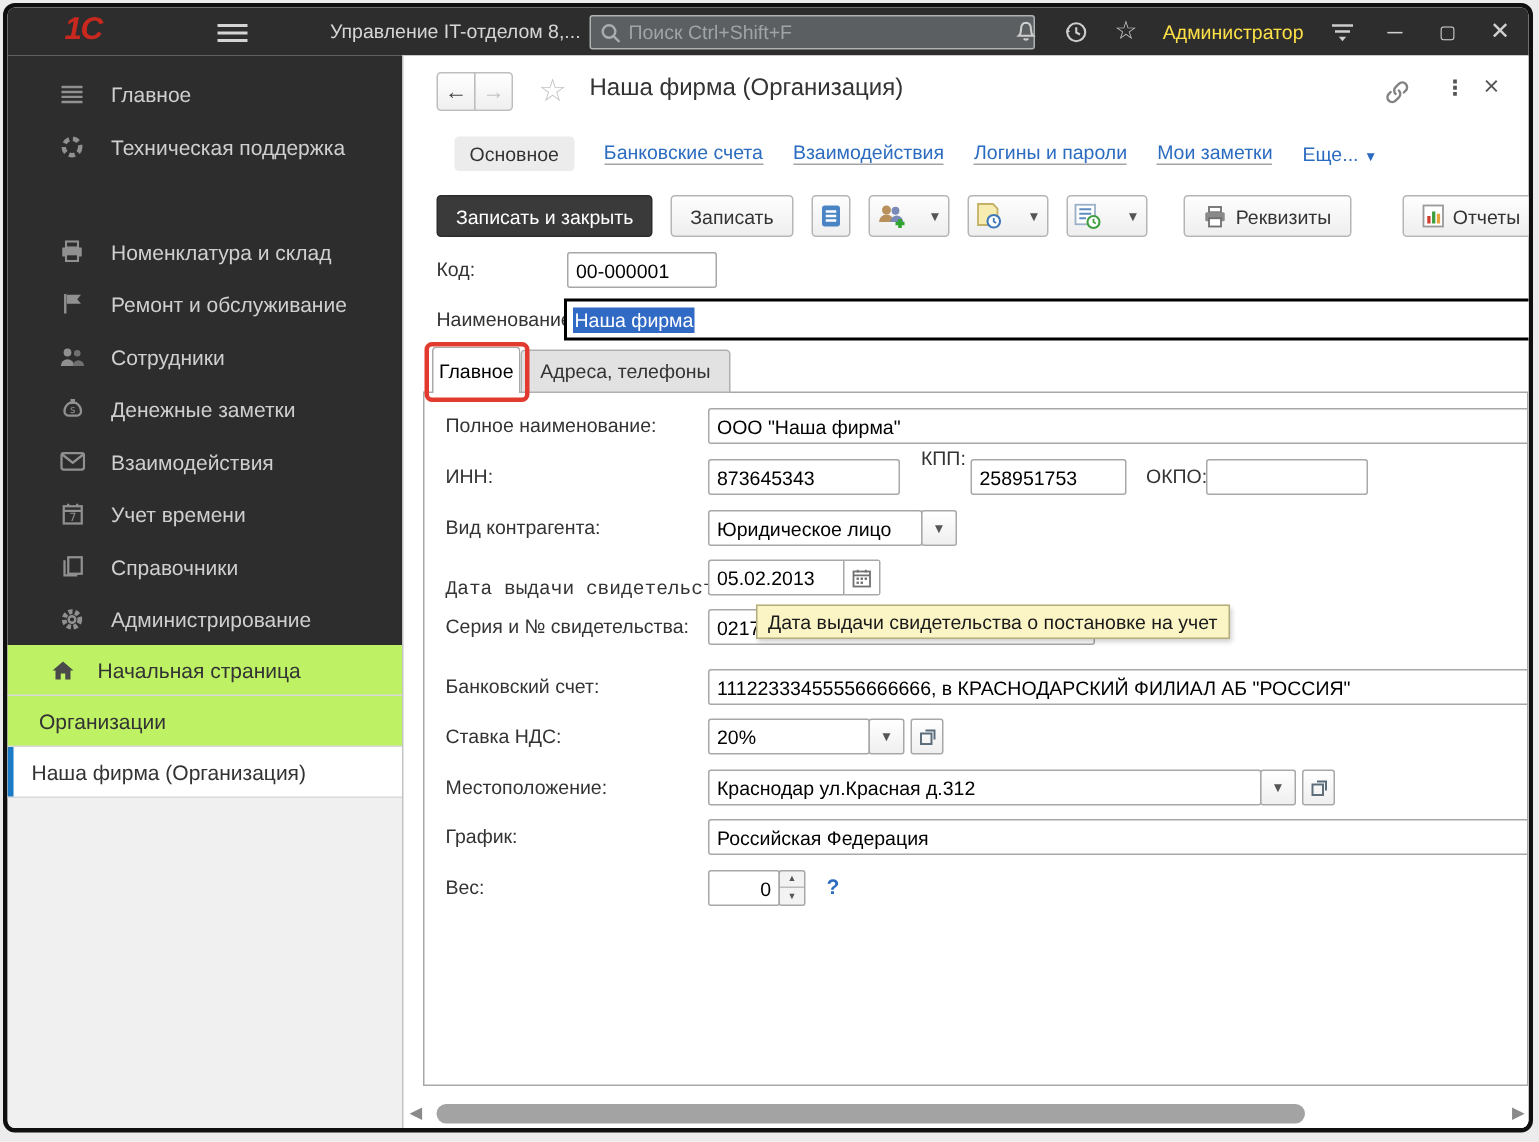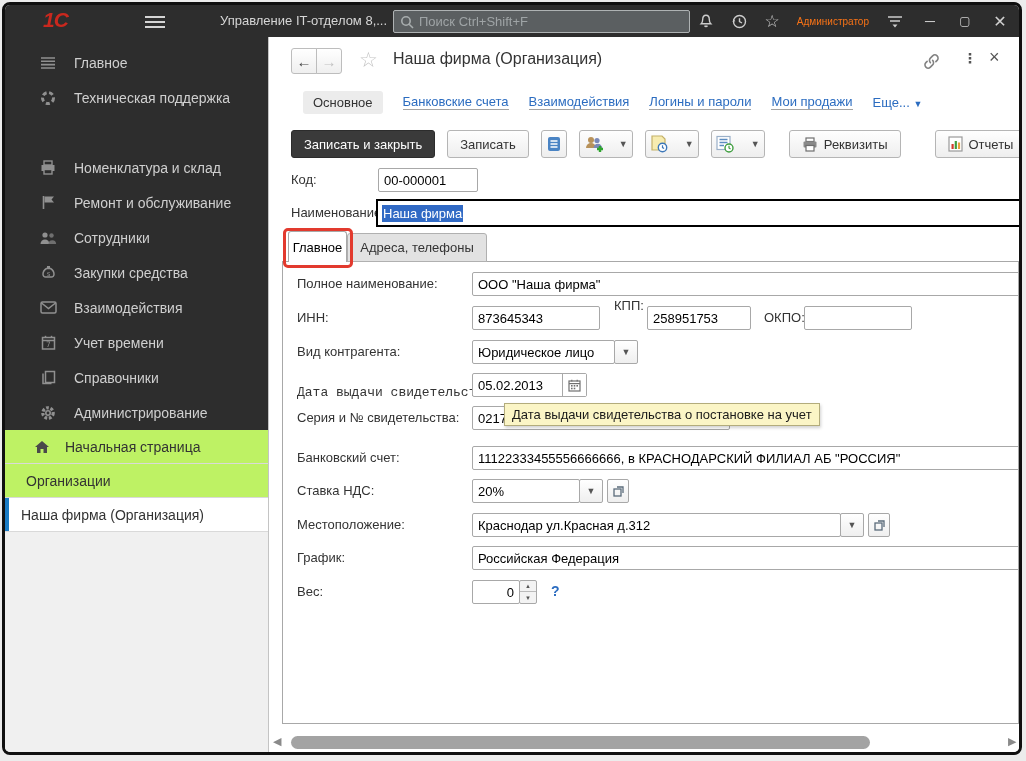--- a/index.html
+++ b/index.html
@@ -13,21 +13,21 @@
   .hamburger { position:absolute; left:140px; top:8px; width:20px; height:16px; cursor:pointer; }
   .hamburger div { height:2px; background:#d4d4d4; margin:3px 0; }
   .appTitle { position:absolute; left:215px; top:8px; color:#d6d6d6; font-size:13px; white-space:nowrap; }
   .appSub { margin-left:14px; }
   .searchbox { position:absolute; left:388px; top:5px; width:297px; height:23px; background:#5b5f61;
                border:1px solid #aeb2b3; border-radius:2px; display:flex; align-items:center; padding:0 6px; }
   .searchbox input { flex:1; background:transparent; border:none; outline:none; color:#cfd3d4; font-size:13px; margin-left:5px; }
   .searchbox input::placeholder { color:#9fa4a6; }
   .tb-right { position:absolute; right:10px; top:0; height:32px; display:flex; align-items:center; gap:17px; }
   .tb-ic { display:flex; align-items:center; justify-content:center; cursor:pointer; color:#cdcdcd; }
-  .userName { color:#f97316; font-size:10px; }
+  .userName { color:#fde047; font-size:13px; }
   .winbtn { color:#d0d0d0; font-size:14px; width:18px; text-align:center; cursor:pointer; }
 
   
   .sidebar { position:absolute; left:0; top:32px; width:263px; height:393px; background:#2d2d2d; }
   .sb-item { position:absolute; left:0; width:100%; height:35px; display:flex; align-items:center; padding-left:34px; gap:17px; cursor:pointer; }
   .sb-item span.lab { color:#cfcfcf; font-size:14px; }
   .sb-ic { width:18px; height:16px; display:flex; align-items:center; justify-content:center; }
 
   .taskbar { position:absolute; left:0; top:425px; width:263px; height:323px; background:#f0f0f0; }
   .tk-row { position:absolute; left:0; width:100%; height:34px; display:flex; align-items:center;
@@ -195,21 +195,21 @@
       <span class="lab">Сотрудники</span>
     </div>
     <div class="sb-item" style="top:218px">
       <span class="sb-ic">
           <svg width="15" height="15" viewBox="0 0 15 15">
             <path d="M6 1 h3 v2 h-3 z" fill="#909090"></path>
             <path d="M5.5 3.5 h4 c2.3 1.4 3.5 3.4 3.5 5.8 a2.6 2.6 0 0 1 -2.6 2.7 h-5.8 A2.6 2.6 0 0 1 2 9.3 c0 -2.4 1.2 -4.4 3.5 -5.8 z" fill="none" stroke="#909090" stroke-width="1.5"></path>
             <text x="7.5" y="10.5" font-size="7" fill="#909090" text-anchor="middle" font-family="DejaVu Sans">s</text>
           </svg>
         </span>
-      <span class="lab">Закупки средства</span>
+      <span class="lab">Денежные заметки</span>
     </div>
     <div class="sb-item" style="top:253px">
       <span class="sb-ic">
           <svg width="17" height="13" viewBox="0 0 17 13">
             <rect x="1" y="1" width="15" height="11" rx="1.5" fill="none" stroke="#909090" stroke-width="1.5"></rect>
             <path d="M1.5 2 L8.5 7.5 L15.5 2" fill="none" stroke="#909090" stroke-width="1.5"></path>
           </svg>
         </span>
       <span class="lab">Взаимодействия</span>
     </div>
@@ -278,21 +278,21 @@
         </svg>
     </span>
     <span class="hdr-ic" style="left:694px; top:13px; color:#555; font-size:14px; font-weight:bold;">⋮</span>
     <span class="hdr-ic" style="left:720px; top:10px; color:#555; font-size:18px;">×</span>
 
     <div class="navrow">
       <span class="chip">Основное</span>
       <span class="navlink">Банковские счета</span>
       <span class="navlink">Взаимодействия</span>
       <span class="navlink">Логины и пароли</span>
-      <span class="navlink">Мои продажи</span>
+      <span class="navlink">Мои заметки</span>
       <span class="more"><span>Еще...</span> <span class="caret">▼</span></span>
     </div>
 
     <div class="toolbar">
       <div class="btn btn-primary">Записать и закрыть</div>
       <div class="btn">Записать</div>
       <div class="btn ibtn">
         <svg width="14" height="16" viewBox="0 0 14 16">
             <rect x="1" y="1" width="12" height="14" rx="2" fill="#4a84c4"></rect>
             <g stroke="#fff" stroke-width="1.6">

